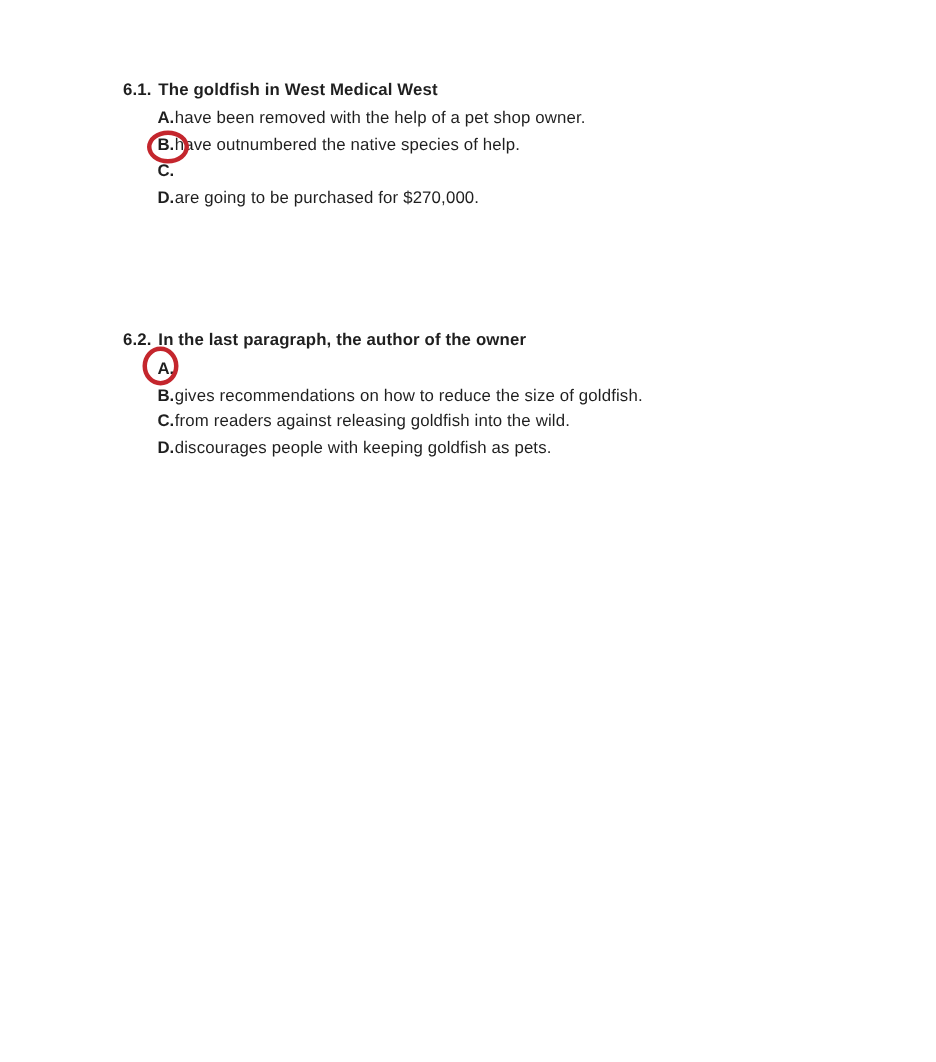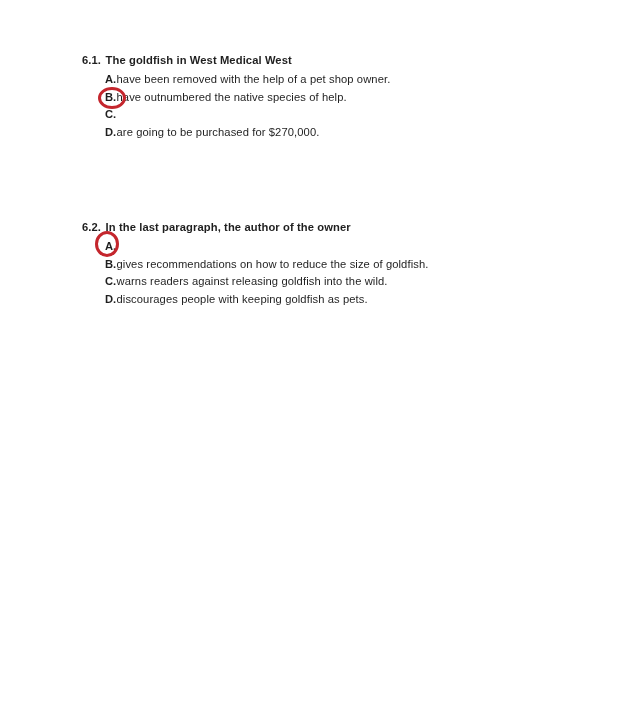--- a/index.html
+++ b/index.html
@@ -105,21 +105,21 @@
     <div class="options">
       <div class="option">
         <span class="letter">A.</span>
       </div>
       <div class="option">
         <span class="letter">B.</span>
         <span class="text">gives recommendations on how to reduce the size of goldfish.</span>
       </div>
       <div class="option">
         <span class="letter">C.</span>
-        <span class="text">warns readers against releasing goldfish into the wild.</span>
+        <span class="text">from readers against releasing goldfish into the wild.</span>
       </div>
       <div class="option">
         <span class="letter">D.</span>
         <span class="text">discourages people with keeping goldfish as pets.</span>
       </div>
     </div>
   </section>
 
   <div class="answer-circle circle-b" style="border-color: rgb(196, 38, 45);"></div>
   <div class="answer-circle circle-c" style="border-color: rgb(196, 38, 45);"></div>

